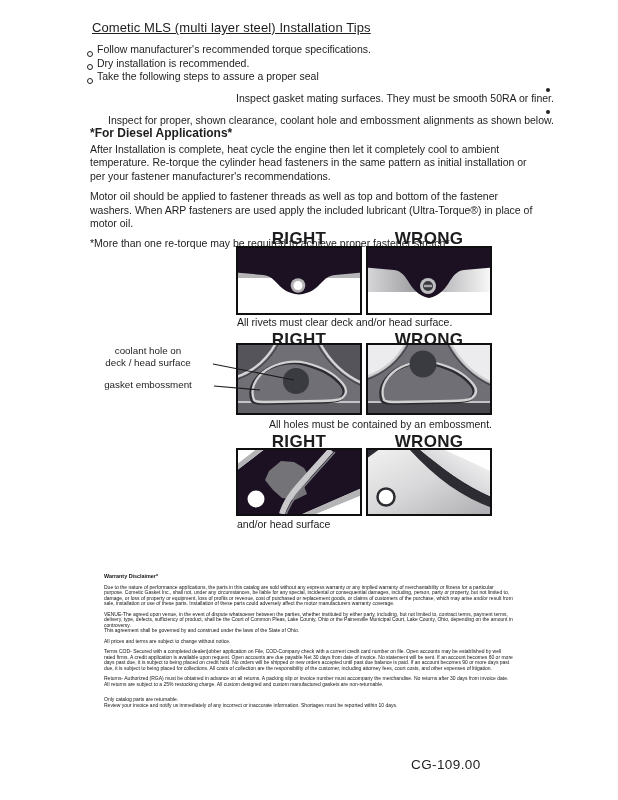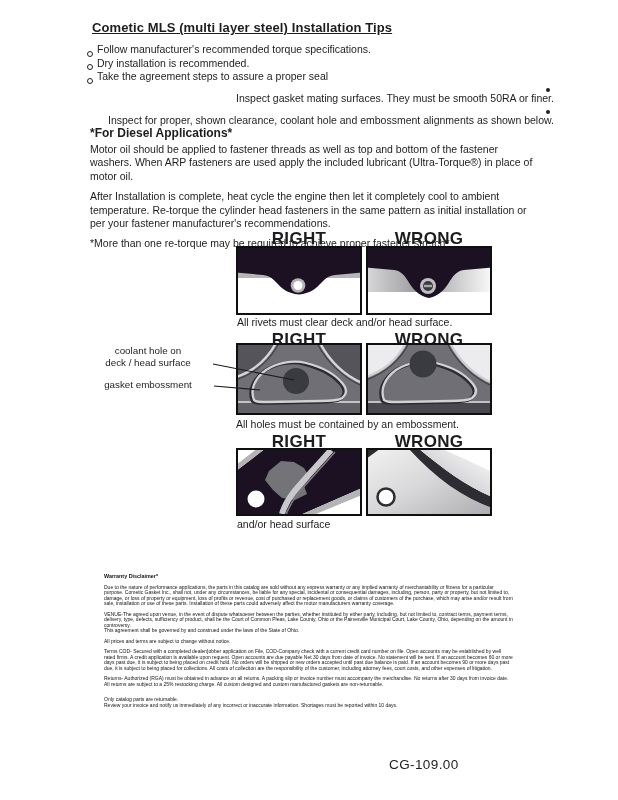--- a/index.html
+++ b/index.html
@@ -2,77 +2,77 @@
 <html><head>
 <meta charset="utf-8">
 <style>
   html,body{margin:0;padding:0;background:#fff;}
   .page{
     position:relative;width:618px;height:800px;background:#ffffff;
     font-family:"Liberation Sans", sans-serif;color:#1d1d1f;overflow:hidden;
   }
   .abs{position:absolute;}
   .page-title{
-    left:92px;top:20px;font-size:13px;font-weight:bold;
+    left:92px;top:20px;font-size:13px;font-weight:normal;
     text-decoration:underline;letter-spacing:.1px;white-space:nowrap;
   }
   .tips{left:87px;top:43px;font-size:10.5px;line-height:13.5px;white-space:nowrap;}
   .tip{display:flex;align-items:flex-end;}
   .tip.sub{margin-left:21px;flex-direction:column;}
   .ring{flex:none;width:4px;height:4px;border:1px solid #222;border-radius:50%;margin:3.5px 4px 0 0;}
   .dot{flex:none;width:4px;height:4px;background:#222;border-radius:50%;margin:4.5px 4px 0 0;}
   .diesel{left:90px;top:127px;width:452px;font-size:10.5px;line-height:13.2px;}
   .diesel h2{margin:0 0 3px 0;font-size:12px;font-weight:bold;}
   .diesel p{margin:0 0 7.5px 0;}
   .fig-label{width:126px;text-align:center;font-weight:bold;font-size:17px;letter-spacing:.3px;}
   .caption{font-size:10.5px;line-height:11.5px;white-space:nowrap;}
-  .caption.centered{width:256px;text-align:left;}
+  .caption.centered{width:256px;text-align:right;}
   .callout{left:86px;width:124px;text-align:center;font-size:9.8px;line-height:11.5px;}
   .panel{display:block;}
   .disclaimer{left:104px;top:574px;width:409px;font-size:5px;line-height:5.5px;color:#141414;}
   .disclaimer h3{margin:0 0 5px 0;font-size:5.4px;font-weight:bold;}
   .disclaimer p{margin:0 0 5px 0;}
   .block{display:block;}
-  .footer-code{left:389px;top:757px;font-size:13.5px;letter-spacing:.4px;white-space:nowrap;}
+  .footer-code{left:411px;top:757px;font-size:13.5px;letter-spacing:.4px;white-space:nowrap;}
   .leader-overlay{left:0;top:0;pointer-events:none;}
 </style>
 </head>
 <body>
 
 <div class="page">
 
   <div class="abs page-title">Cometic MLS (multi layer steel) Installation Tips</div>
 
   <div class="abs tips">
     <div class="tip">
         <span class="ring"></span>
         <span>Follow manufacturer's recommended torque specifications.</span>
       </div>
     <div class="tip">
         <span class="ring"></span>
         <span>Dry installation is recommended.</span>
       </div>
     <div class="tip">
         <span class="ring"></span>
-        <span>Take the agreement steps to assure a proper seal</span>
+        <span>Take the following steps to assure a proper seal</span>
       </div>
     <div class="tip sub">
         <span class="dot"></span>
         <span>Inspect gasket mating surfaces.  They must be smooth 50RA or finer.</span>
       </div>
     <div class="tip sub">
         <span class="dot"></span>
         <span>Inspect for proper, shown clearance, coolant hole and embossment alignments as shown below.</span>
       </div>
   </div>
 
   <div class="abs diesel">
     <h2>*For Diesel Applications*</h2>
+    <p>After Installation is complete, heat cycle the engine then let it completely cool to ambient temperature. Re-torque the cylinder head fasteners in the same pattern as initial installation or per your fastener manufacturer's recommendations.</p>
     <p>Motor oil should be applied to fastener threads as well as top and bottom of the fastener washers. When ARP fasteners are used apply the included lubricant (Ultra-Torque®) in place of motor oil.</p>
-    <p>After Installation is complete, heat cycle the engine then let it completely cool to ambient temperature. Re-torque the cylinder head fasteners in the same pattern as initial installation or per your fastener manufacturer's recommendations.</p>
     <p>*More than one re-torque may be required to achieve proper fastener stretch*</p>
   </div>
 
   <div class="abs fig-label" style="left:236px;top:229px;">RIGHT</div>
   <div class="abs fig-label" style="left:366px;top:229px;">WRONG</div>
 
   <svg class="abs panel" style="left:236px;top:246px;" width="126" height="69" viewBox="0 0 126 69">
     <rect x="0" y="0" width="126" height="69" fill="#ffffff"></rect>
     <rect x="0" y="26" width="126" height="6" fill="#b6b6b8"></rect>
     <path d="M0,0 H126 V26.5 L99,29 C83,31 86,46 63,48.5 C40,46 43,31 27,29 L0,26.5 Z" fill="#1b1123"></path>

